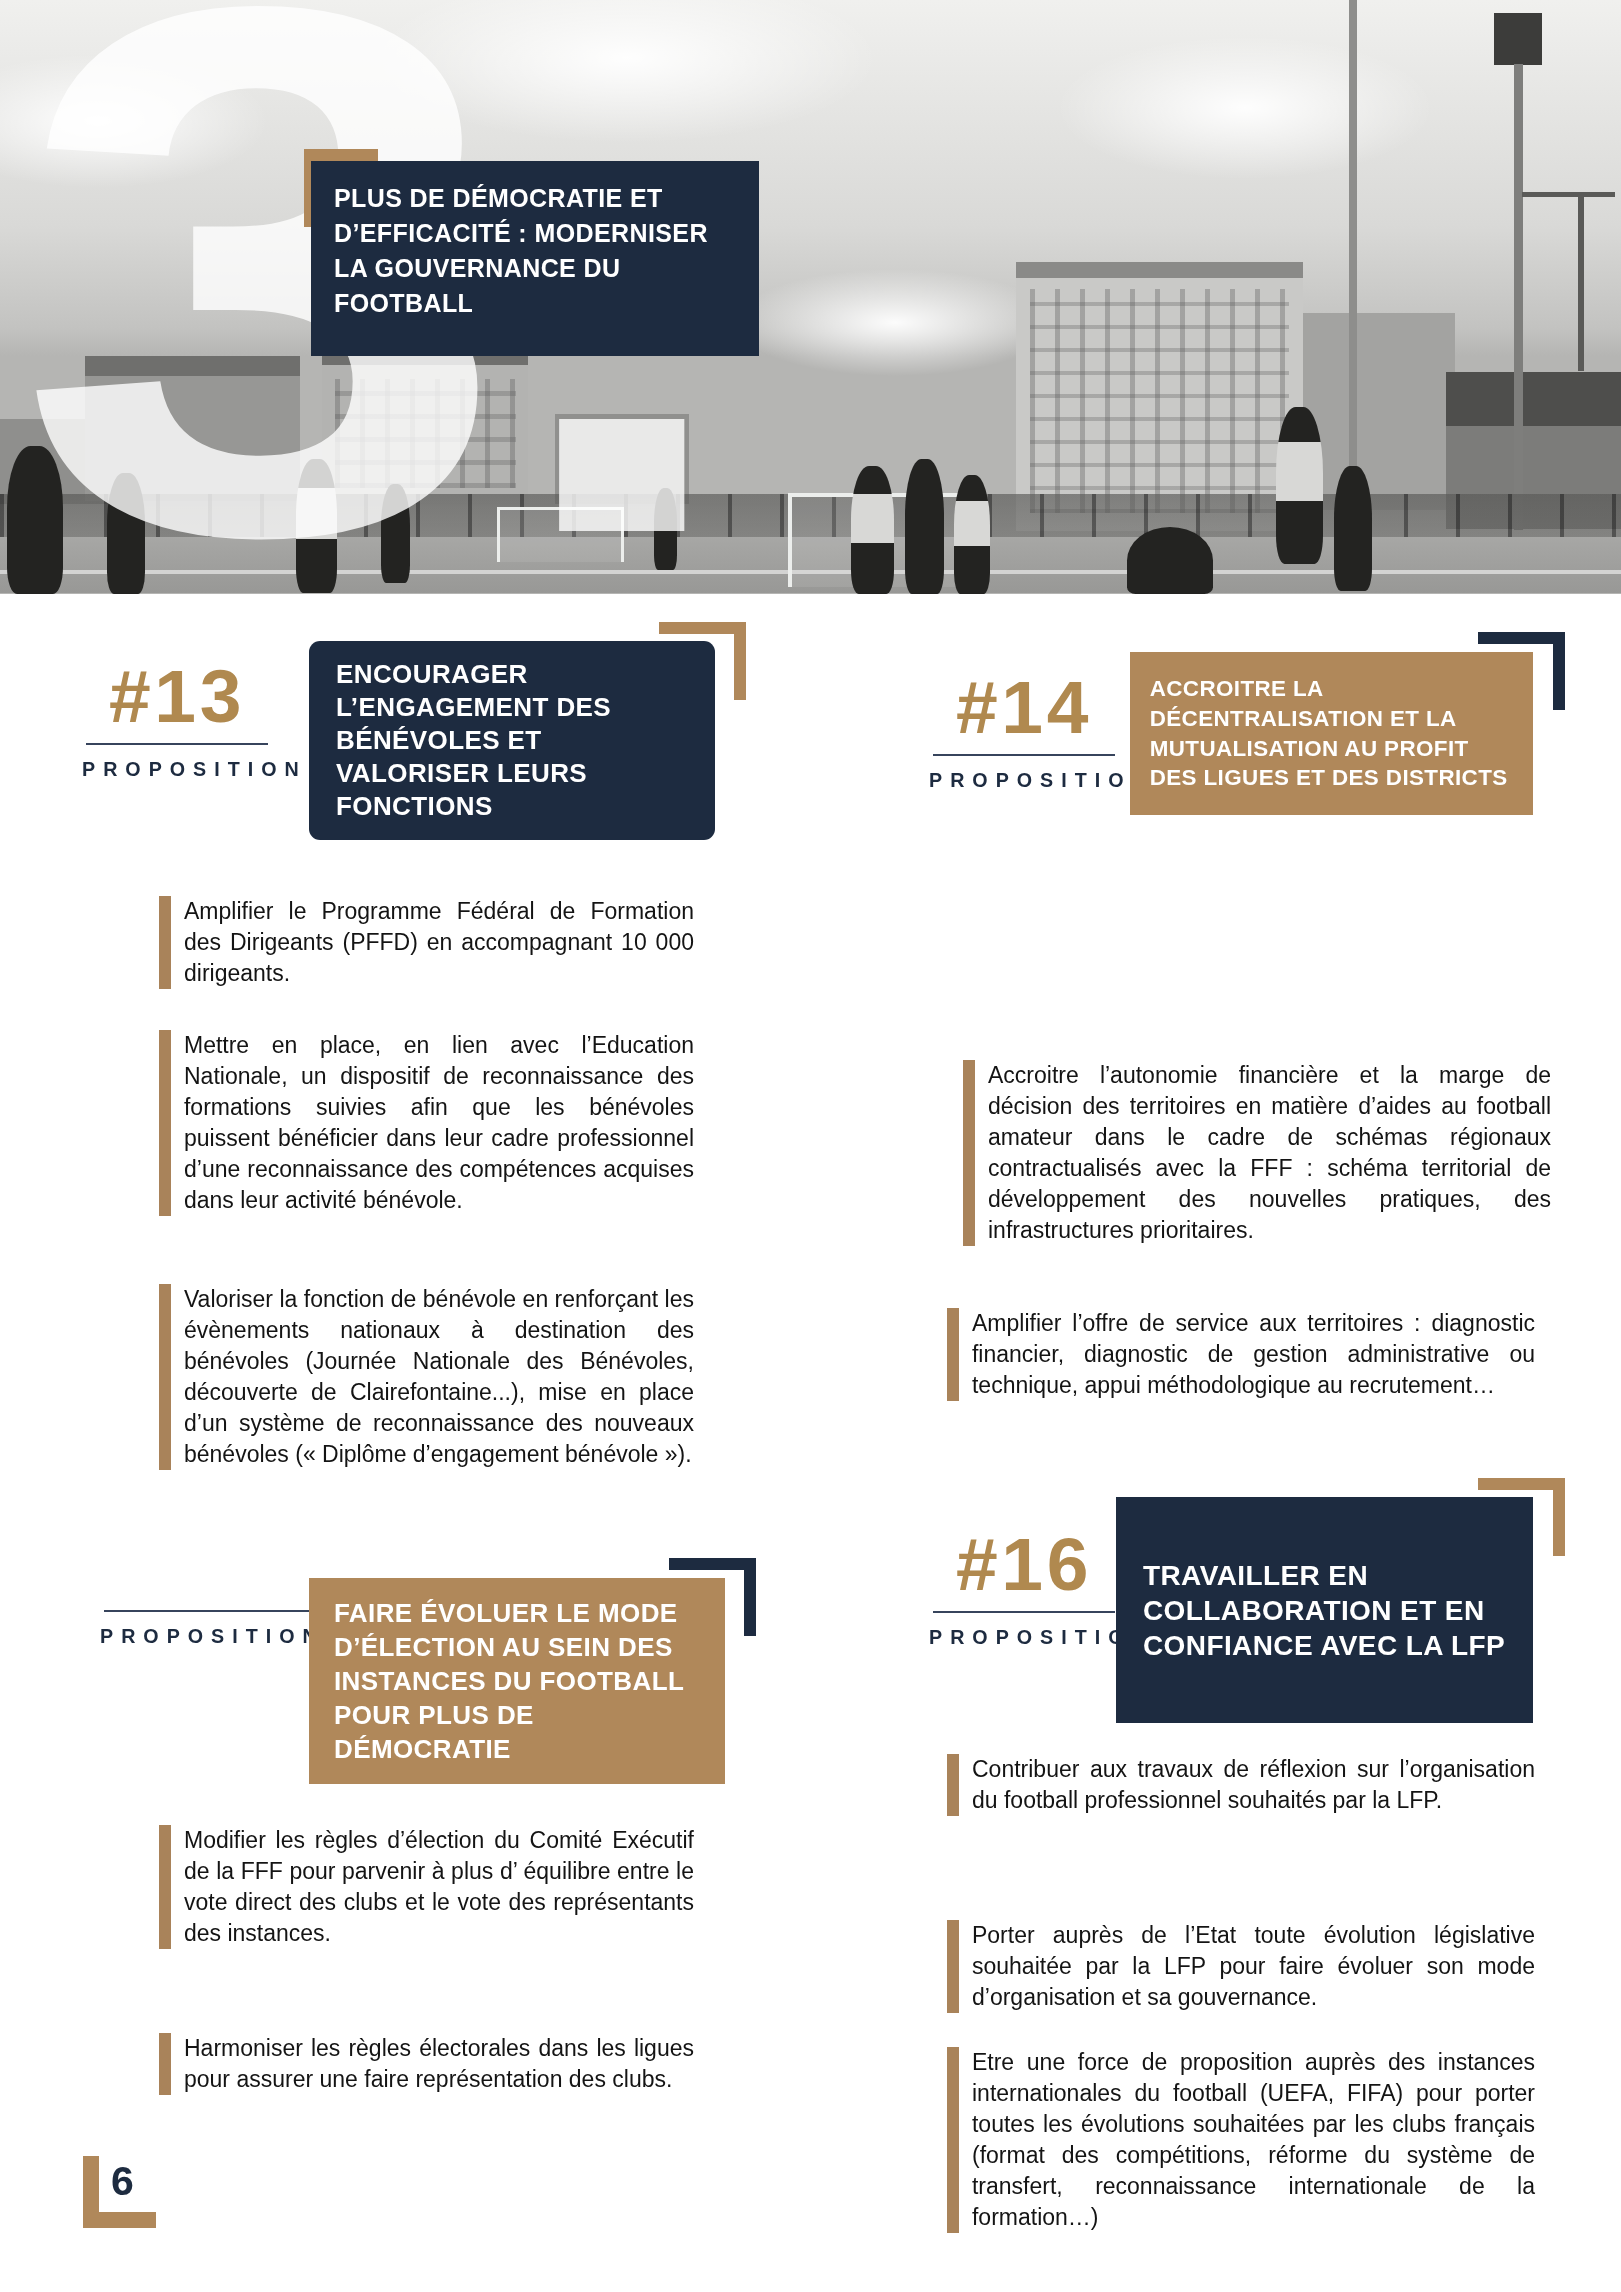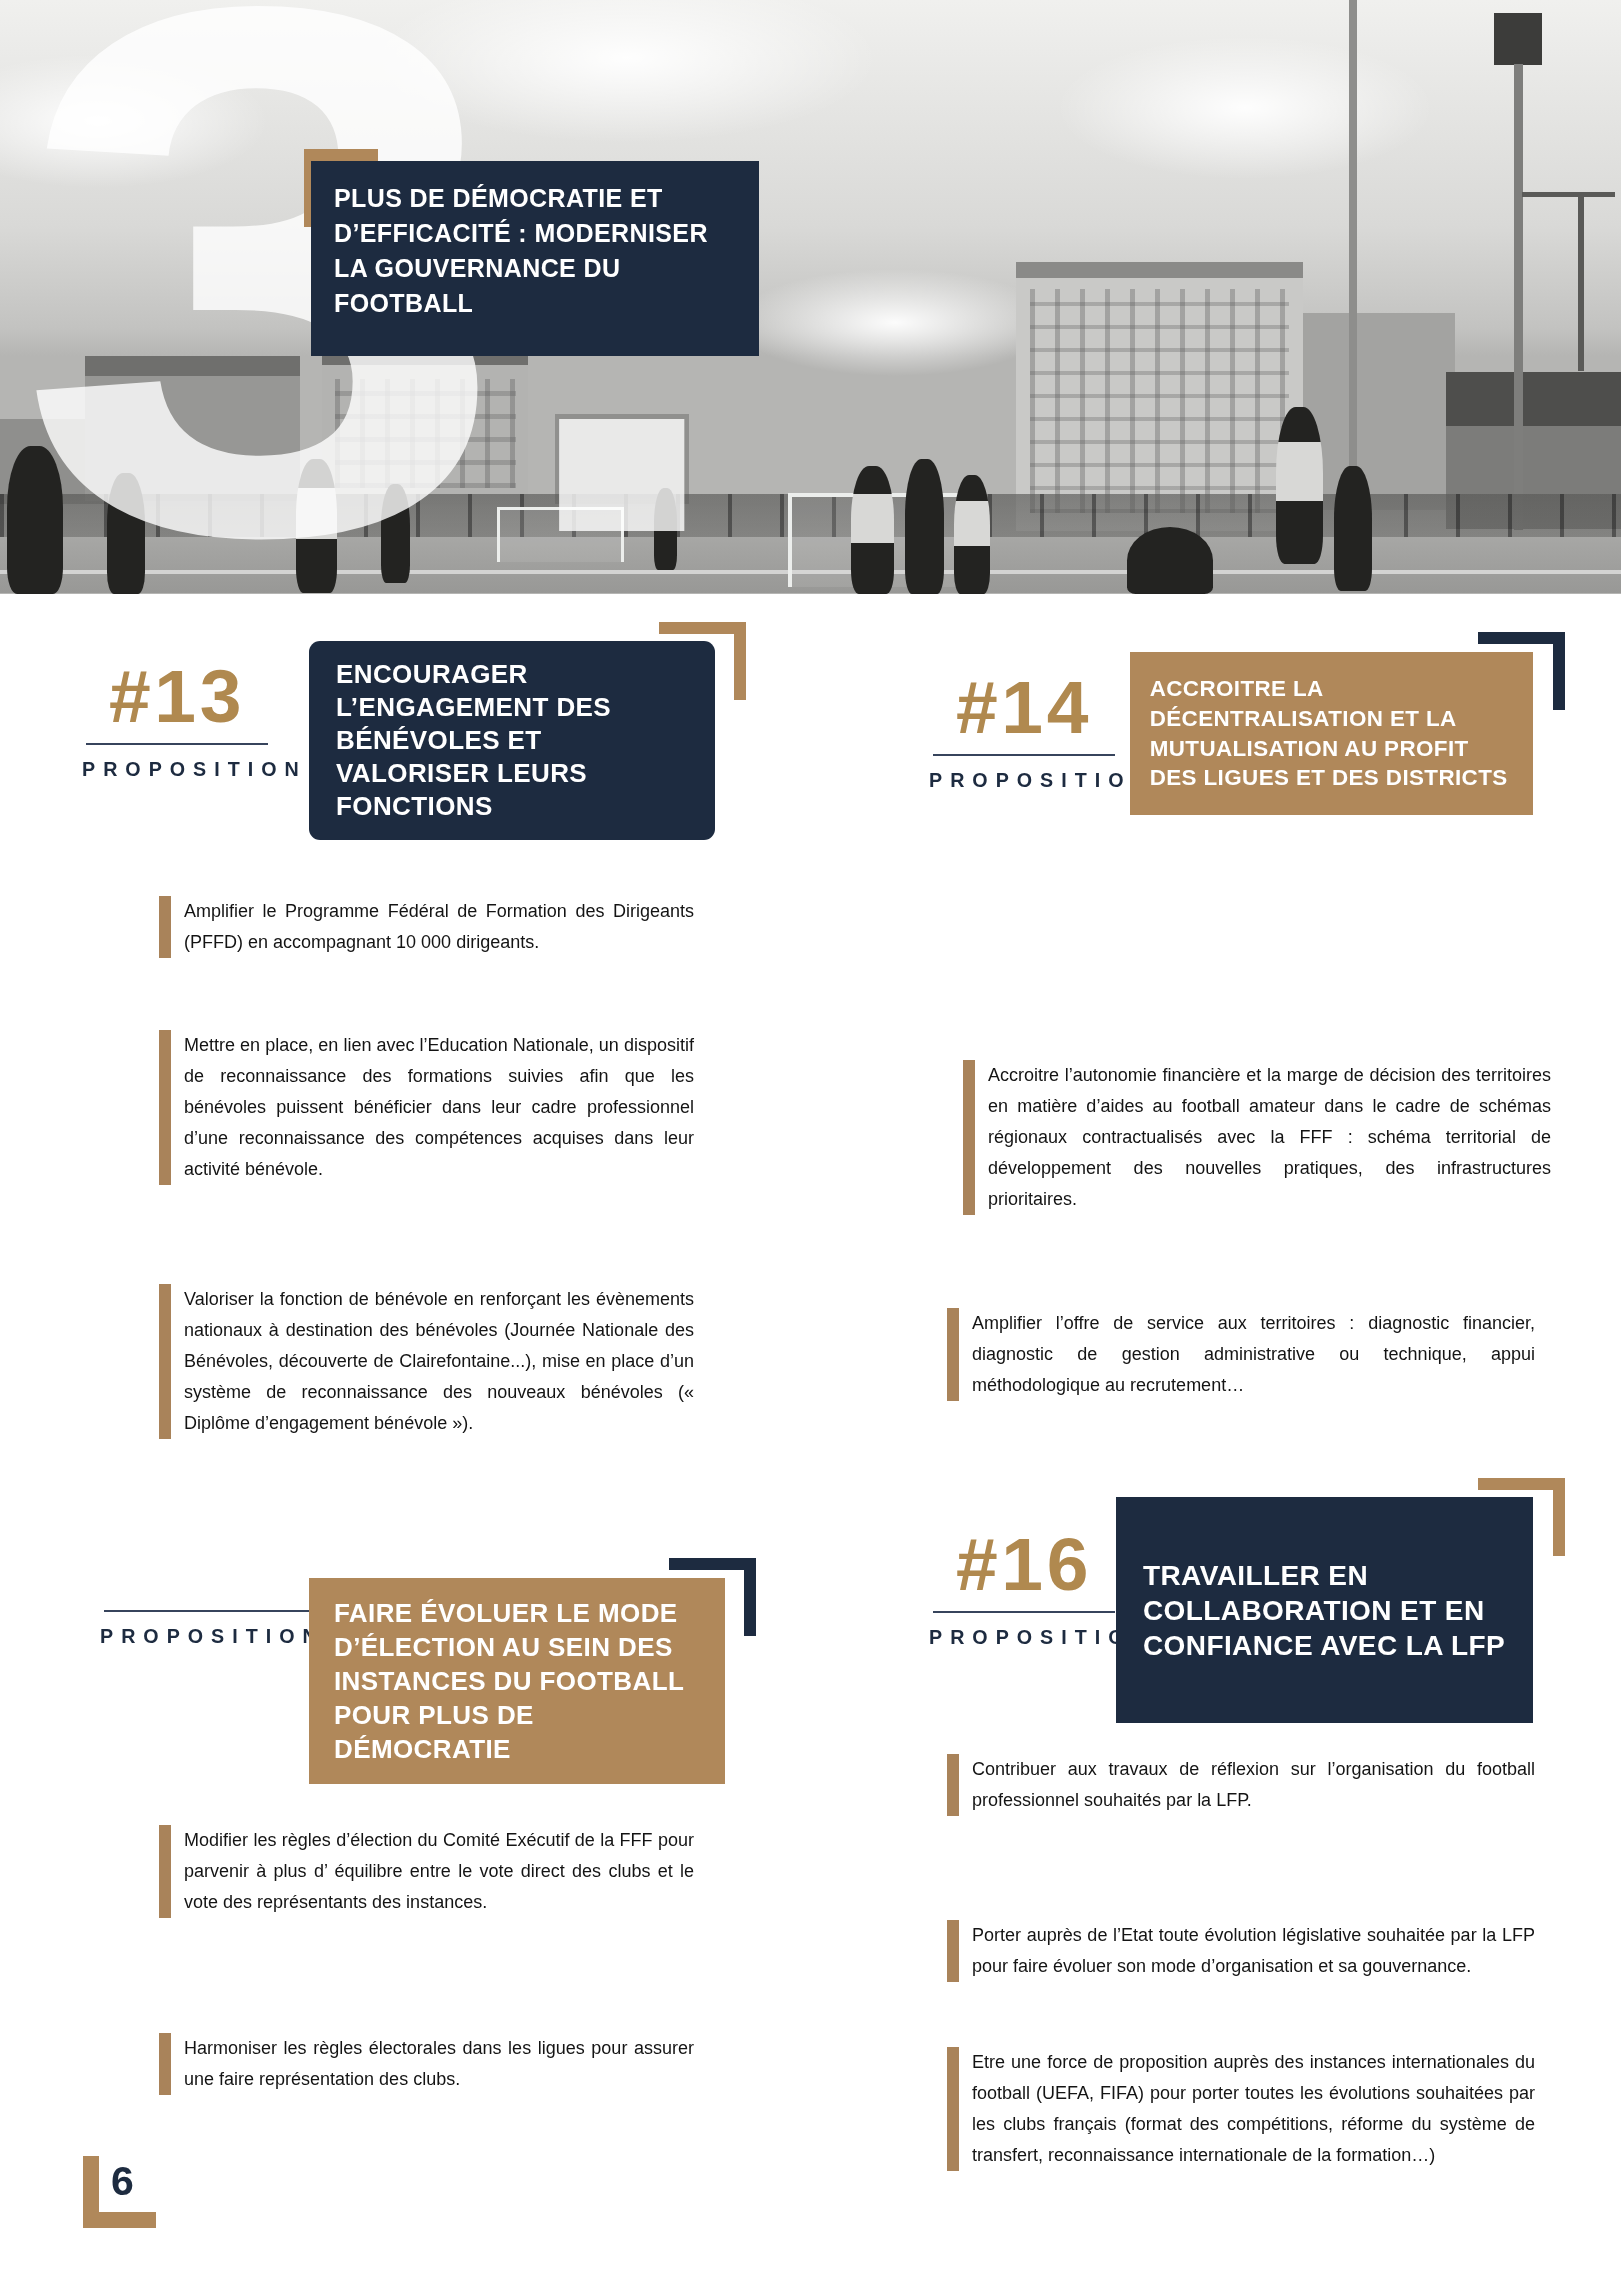--- a/index.html
+++ b/index.html
@@ -43,21 +43,21 @@
   .pbox{position:absolute;display:flex;align-items:center;box-sizing:border-box;}
   .pbox .t{font-weight:700;letter-spacing:0.4px;color:#fff;}
   .pbox.navy{background:#1d2b40;}
   .pbox.tan{background:#b0885a;}
   .corner{position:absolute;width:75px;height:66px;border-style:solid;border-width:12.5px 12.5px 0 0;}
   .corner.tan{border-color:#b0885a;}
   .corner.navy{border-color:#1d2b40;}
   
   .bullet{position:absolute;display:flex;align-items:stretch;}
   .bullet .bar{flex:0 0 11.6px;background:#a9835a;}
-  .bullet p{margin:0 0 0 13.4px;font-size:18px;line-height:31px;text-align:justify;color:#141414;
+  .bullet p{margin:0 0 0 13.4px;font-size:23px;line-height:31px;text-align:justify;color:#141414;
             hyphens:none;}
   
   .foot-corner{position:absolute;left:83px;top:2156px;width:57px;height:56px;
                border-left:16px solid #b0885a;border-bottom:16px solid #b0885a;}
   .page-num{position:absolute;left:111px;top:2158px;font-size:41px;font-weight:700;color:#1d2b40;}
 </style>
 </head>
 <body>
 
 <div class="page">

